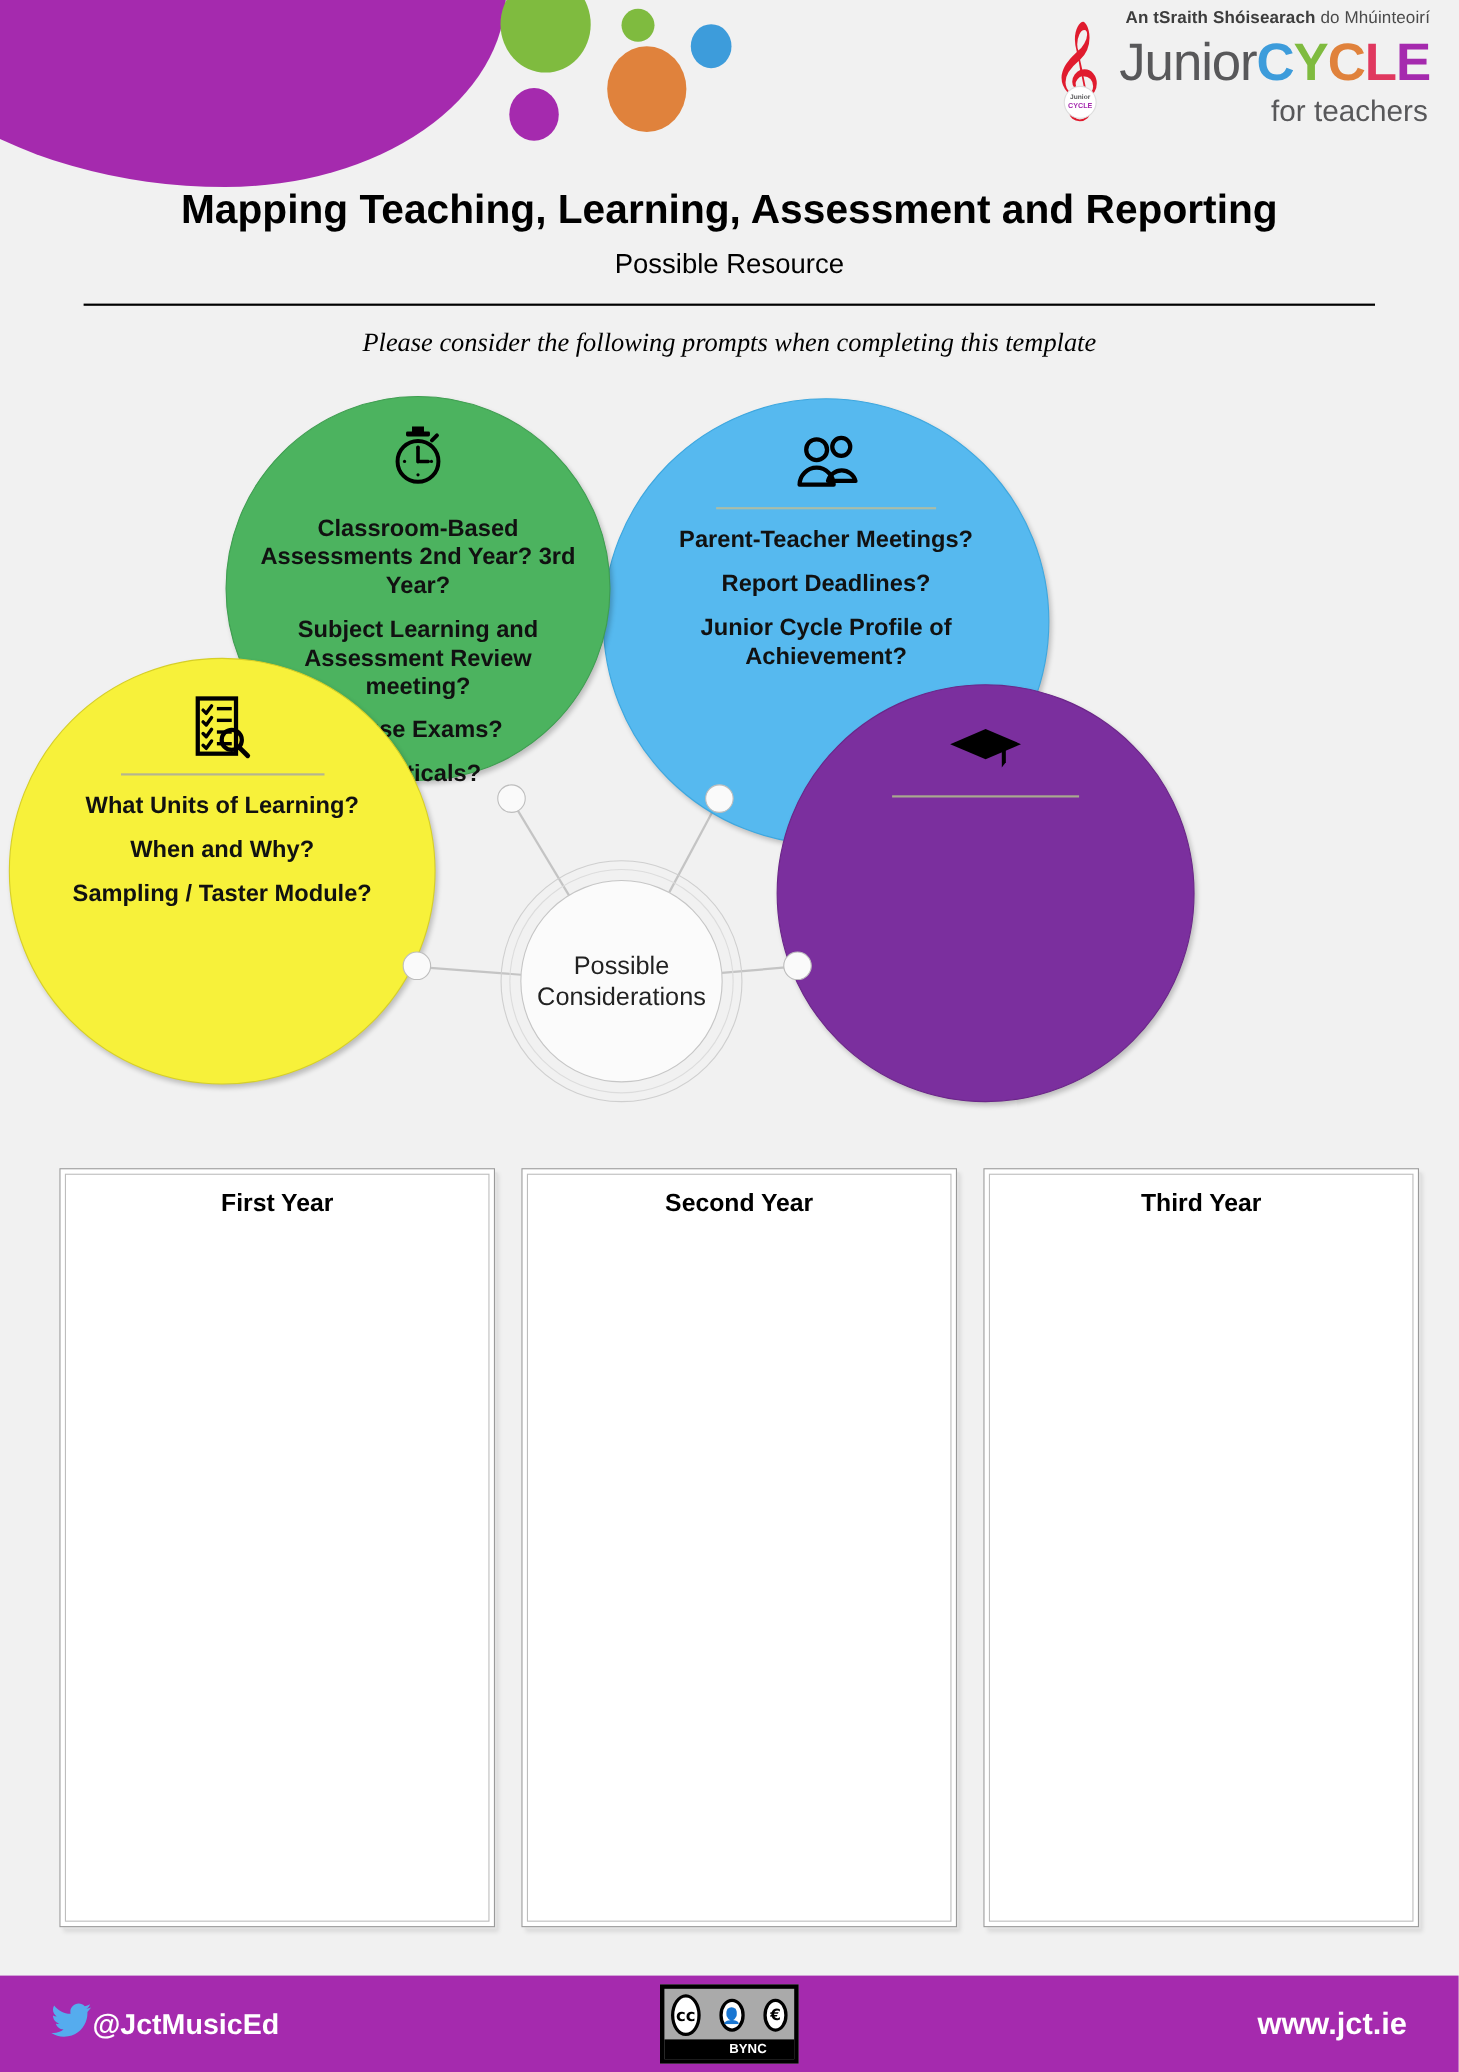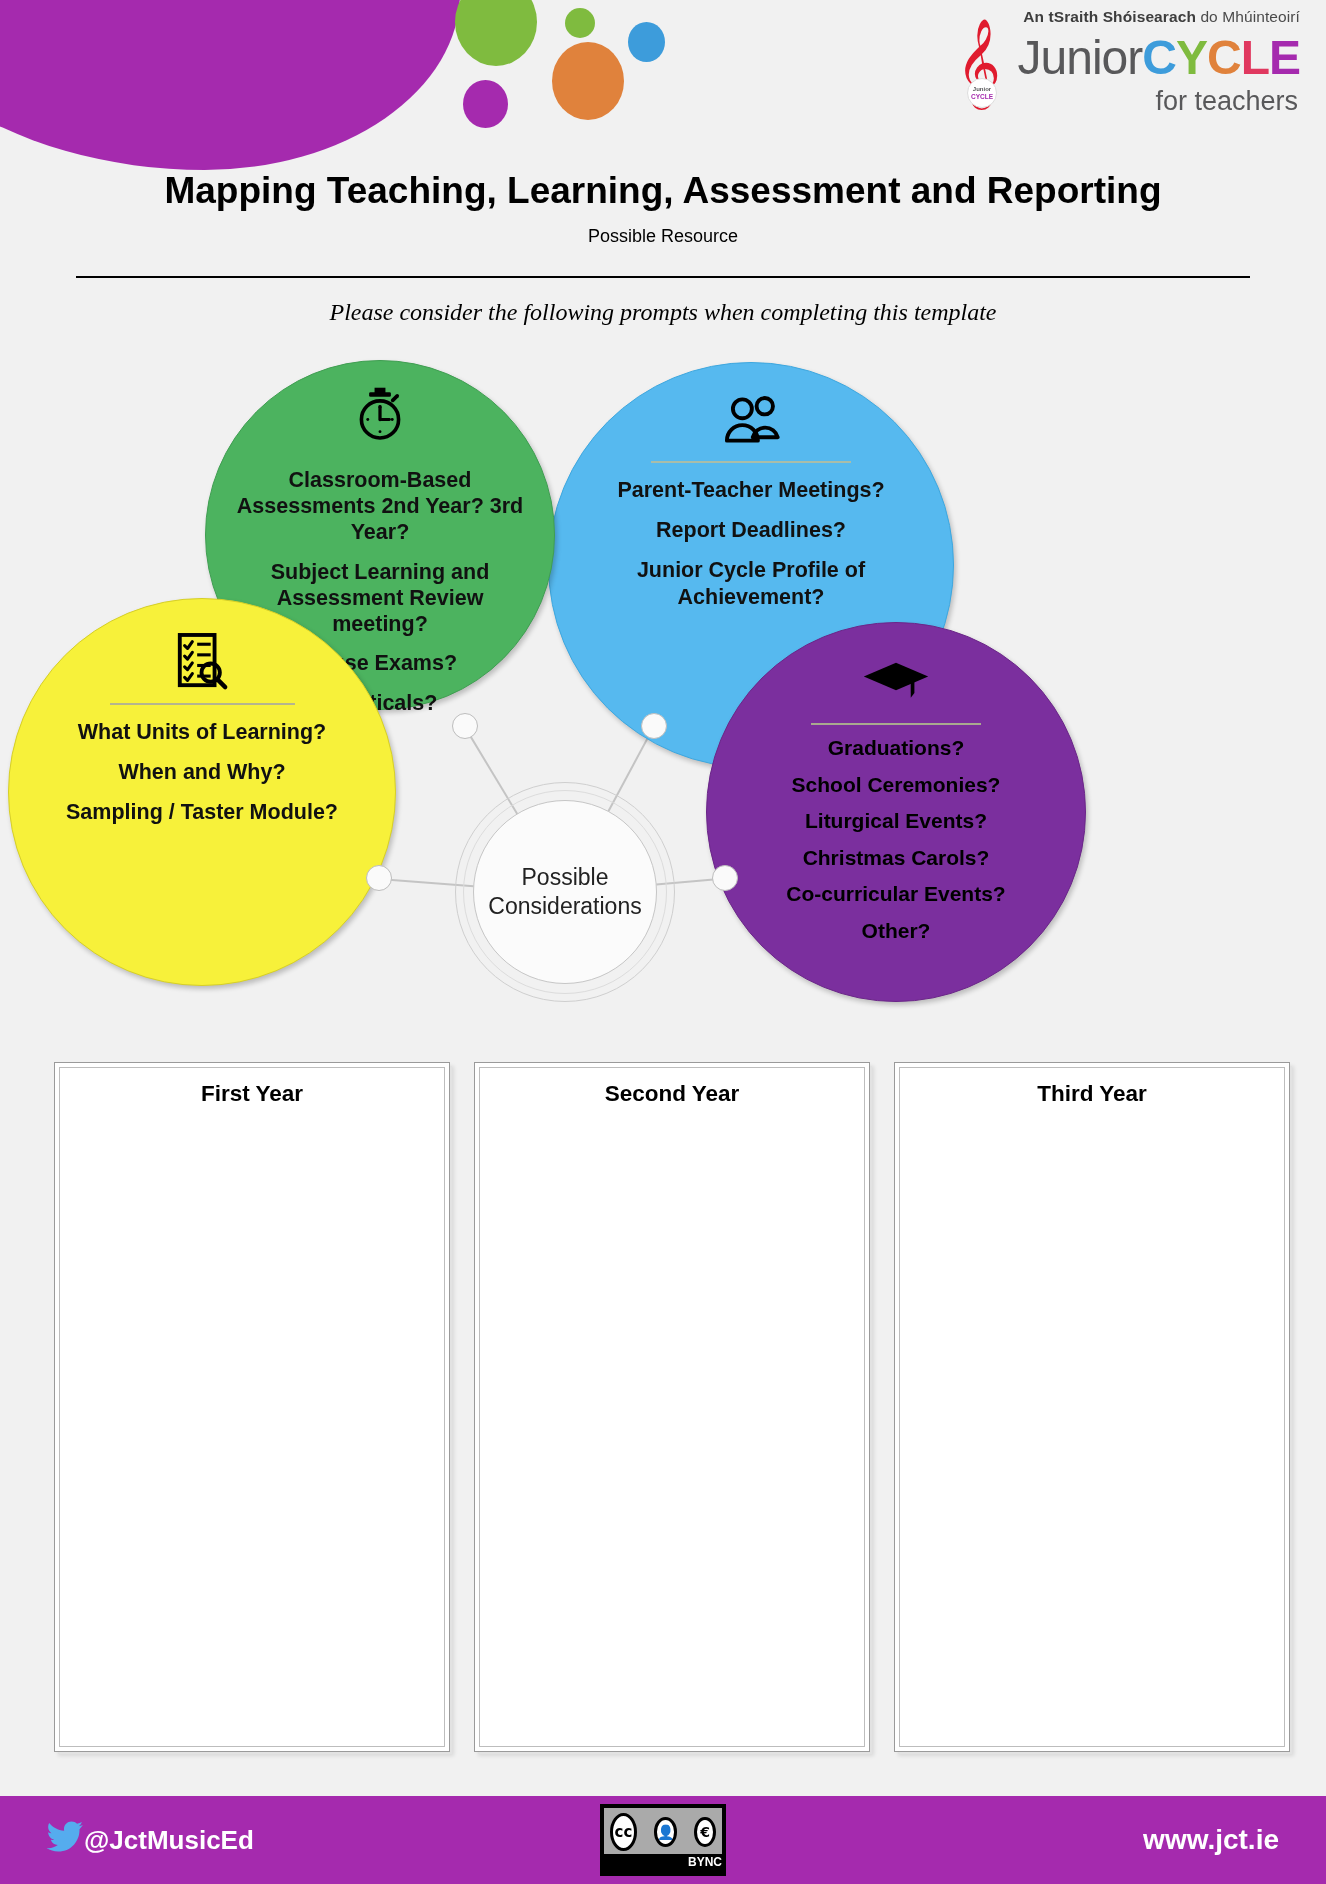--- a/index.html
+++ b/index.html
@@ -56,21 +56,21 @@
   }
   .clef-badge .cb2 { font-size: 6.5px; color: #a52aae; }
 
   
   #page-title {
     position: absolute; top: 170px; left: 0; width: 1326px; text-align: center;
     font-size: 37px; font-weight: 700; color: #000;
   }
   #page-subtitle {
     position: absolute; top: 226px; left: 0; width: 1326px; text-align: center;
-    font-size: 18px; color: #000;
+    font-size: 25px; color: #000;
   }
   #title-rule {
     position: absolute; top: 276px; left: 76px; width: 1174px; height: 2px; background: #000;
   }
   #prompt-line {
     position: absolute; top: 299px; left: 0; width: 1326px; text-align: center;
     font-family: "Liberation Serif", serif; font-style: italic; font-size: 24px; color: #000;
   }
 
   
@@ -159,21 +159,21 @@
     padding: 0; width: 126px;
   }
   .cc-row { display: flex; align-items: center; justify-content: center; gap: 17px; padding: 5px 6px 3px; }
   .cc-circle {
     width: 30px; height: 30px; border-radius: 50%; background: #fff; border: 3px solid #000;
     display: flex; align-items: center; justify-content: center;
     font-size: 14px; font-weight: 700; color: #000; font-family: "DejaVu Sans", sans-serif;
   }
   .cc-circle.big { width: 38px; height: 38px; font-size: 15px; }
   .cc-labels { display: flex; background: #000; color: #fff; font-size: 12px; font-weight: 700;
-               justify-content: flex-end; padding: 1px 0 3px 34px; }
+               justify-content: center; padding: 1px 0 3px 34px; }
   #site-url { position: absolute; right: 47px; color: #ffffff; font-size: 28px; font-weight: 700; }
 </style>
 </head>
 <body>
 
 <div id="header-banner">
   <div class="purple-blob"></div>
   <div class="dot dot-green-lg"></div>
   <div class="dot dot-green-sm"></div>
   <div class="dot dot-blue"></div>
@@ -272,28 +272,20 @@
   </div>
 
   <div class="bubble" id="bubble-purple">
     <div class="bicon">
       <svg width="70" height="46" viewBox="0 0 76 50">
         <path d="M38 4 L73 19 L38 34 L3 19 Z" fill="#000"></path>
         <path d="M54 26 L54 42 L58 37 L58 24 Z" fill="#000"></path>
       </svg>
     </div>
     <div class="brule"></div>
-    <ul>
-      <li>Graduations?</li>
-      <li>School Ceremonies?</li>
-      <li>Liturgical Events?</li>
-      <li>Christmas Carols?</li>
-      <li>Co-curricular Events?</li>
-      <li>Other?</li>
-    </ul>
   </div>
 
   <div id="hub">
     <div class="hub-ring hub-r1"></div>
     <div class="hub-ring hub-r2"></div>
     <div class="hub-ring hub-r3"></div>
     <div class="hub-label">
       <span>Possible</span>
       <span>Considerations</span>
     </div>

